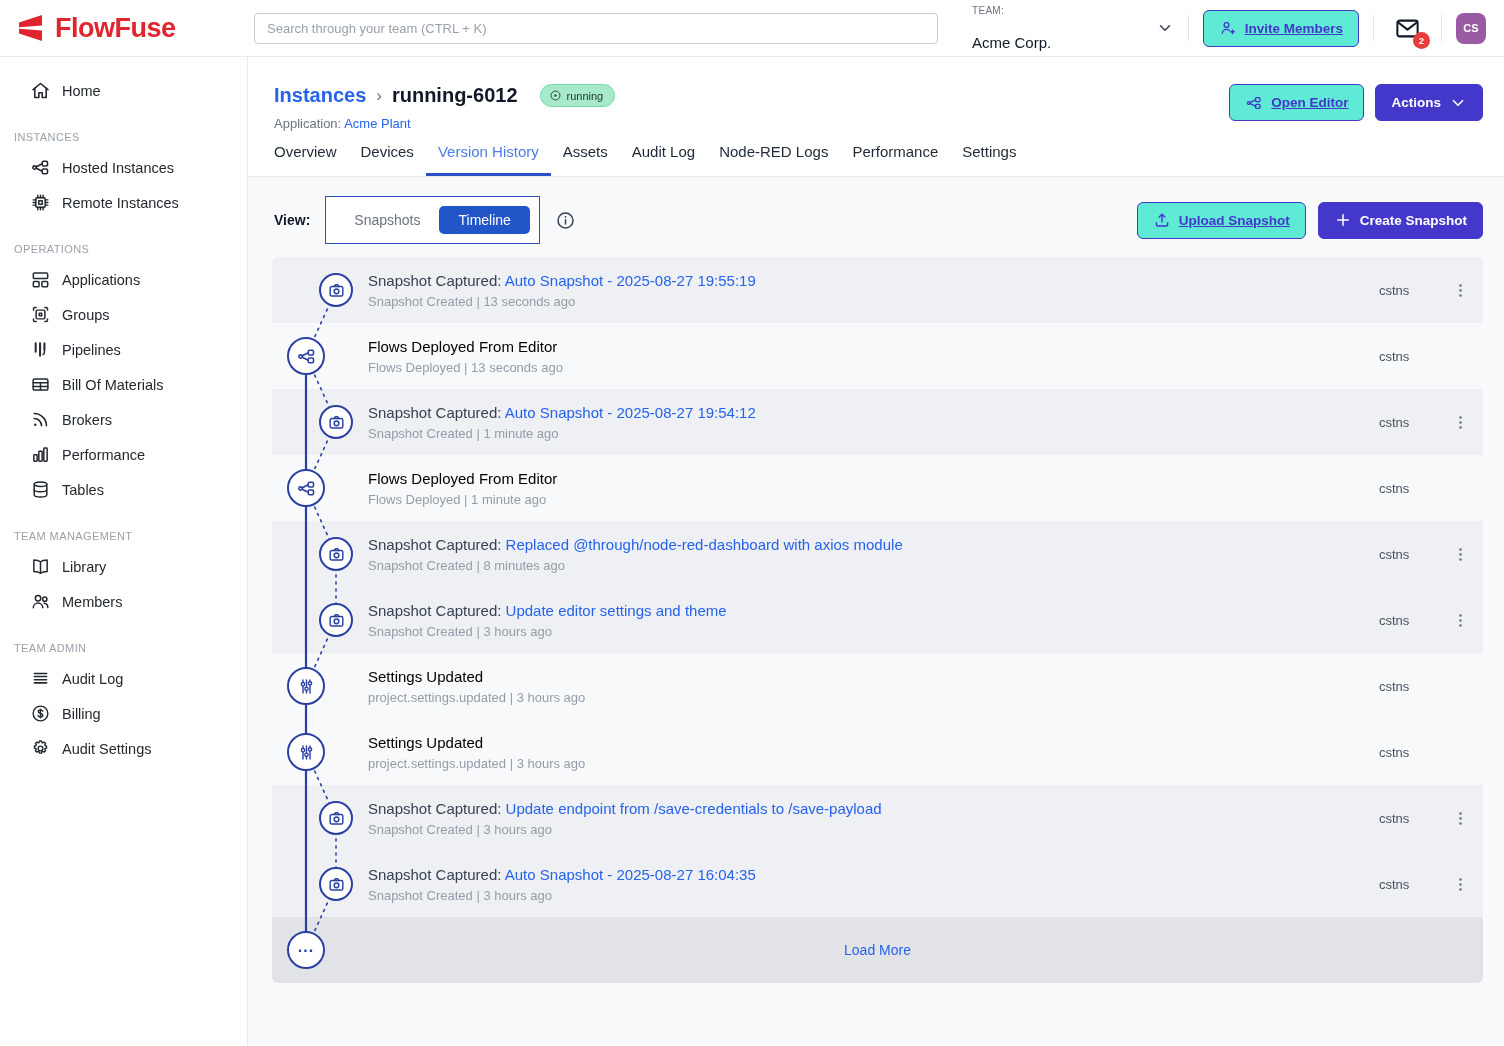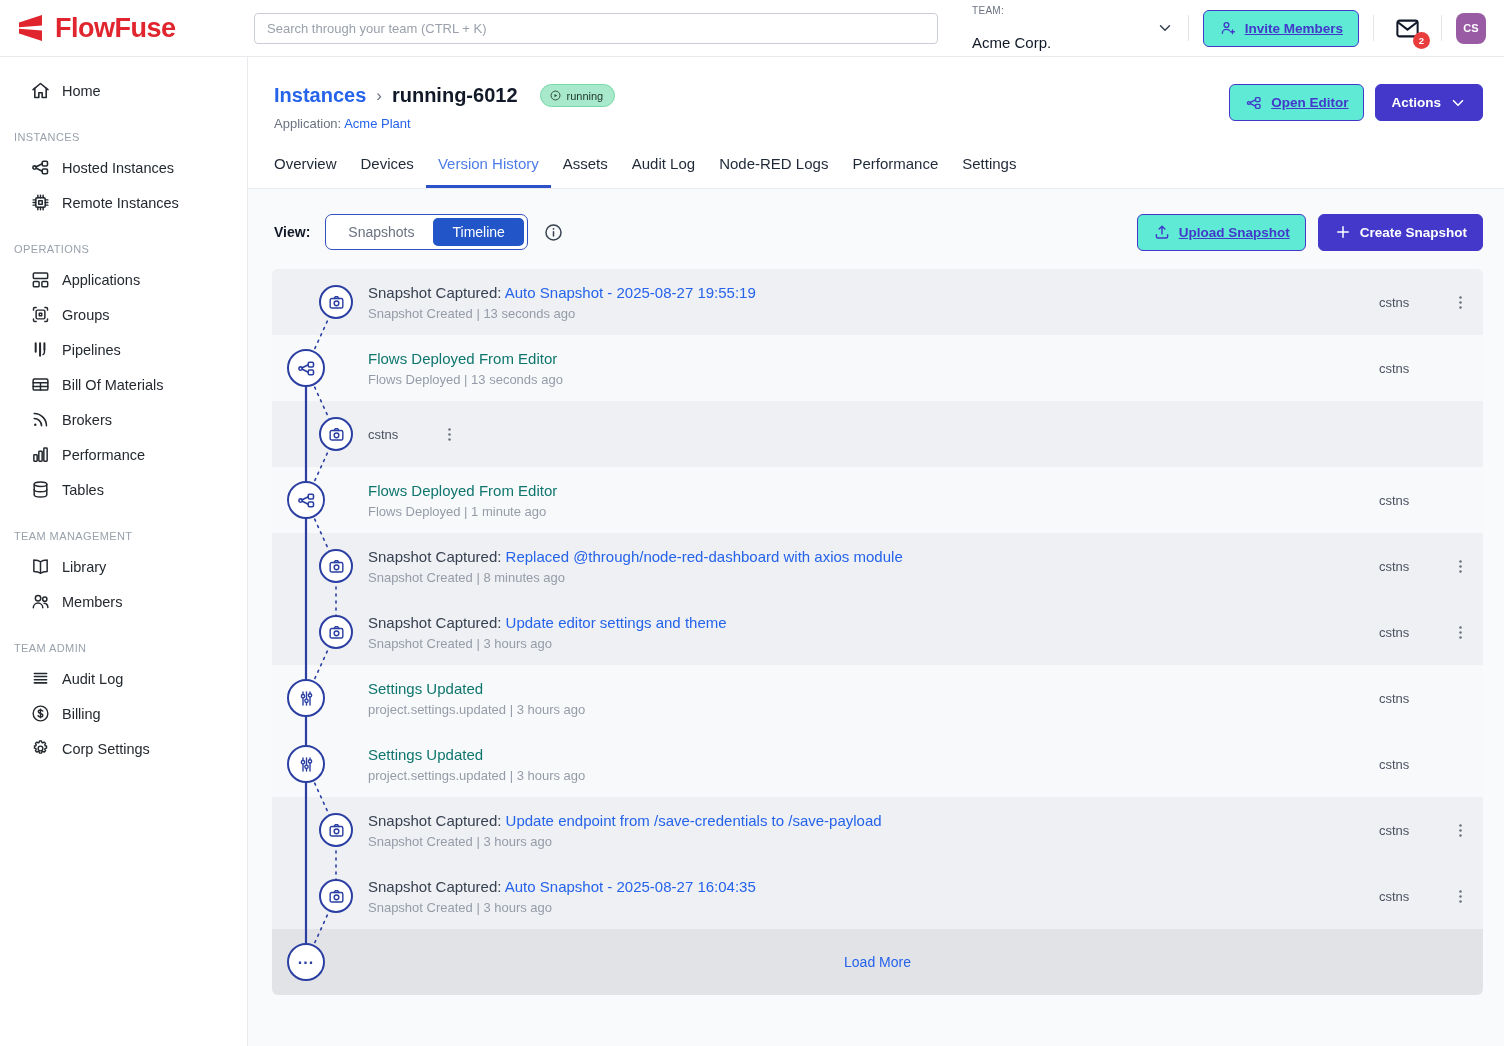--- a/index.html
+++ b/index.html
@@ -43,29 +43,29 @@
   .header-row { display:flex; justify-content:space-between; align-items:flex-start; }
   .breadcrumb { display:flex; align-items:center; gap:10px; }
   .breadcrumb a.crumb-root { color:var(--link); font-size:20px; font-weight:700; text-decoration:none; cursor:pointer; }
   .breadcrumb .sep { color:#6b7280; font-size:17px; }
   .crumb-current { color:#111827; font-size:20px; font-weight:700; }
   .status-badge { margin-left:12px; display:inline-flex; align-items:center; gap:5px; background:var(--statusBg); border:1px solid var(--statusBorder); border-radius:999px; padding:4px 11px 4px 8px; font-size:11px; color:var(--statusText); }
   .status-badge svg { width:13px; height:13px; color:#2e4a3a; }
   .app-line { margin-top:9px; font-size:13px; color:#6b7280; }
   .app-line a { color:var(--link); text-decoration:none; cursor:pointer; }
   .header-buttons { display:flex; gap:11px; }
-  .tabs { display:flex; margin-top:24px; }
+  .tabs { display:flex; margin-top:12px; }
   .tab { font-size:15px; color:#1f2937; padding:0 12px 13px 12px; cursor:pointer; border-bottom:3px solid transparent; }
   .tab:first-child { margin-left:-12px; }
   .tab.active { color:var(--tabActive); border-bottom-color:var(--tabUnderline); }
 
   
   .view-bar { display:flex; align-items:center; padding:19px 21px 0 26px; height:67px; }
   .view-label { font-size:14px; font-weight:700; color:#111827; margin-right:15px; }
-  .toggle { display:inline-flex; border:1.5px solid var(--toggleBorder); border-radius:7px; background:#fff; padding:3px; height:36px; }
+  .toggle { display:inline-flex; border:1.5px solid var(--toggleBorder); border-radius:0; background:#fff; padding:9px; height:48px; }
   .toggle-btn { border:none; background:transparent; font-family:inherit; font-size:14px; color:#6b7280; padding:0 19px; border-radius:5px; cursor:pointer; }
   .toggle-btn.active { background:var(--toggleActive); color:#fff; font-weight:400; }
   .info { margin-left:15px; display:flex; cursor:pointer; }
   .info svg { width:21px; height:21px; color:#374151; }
   .view-spacer { flex:1; }
   .view-bar .btn { margin-left:12px; }
 
   
   .timeline { margin:13px 21px 0 24px; border-radius:6px; overflow:hidden; position:relative; }
   #timeline-svg { position:absolute; left:0; top:0; z-index:1; }
@@ -73,21 +73,21 @@
   .row-snapshot { background:var(--rowSnap); }
   .row-event { background:var(--rowEvent); }
   .gutter { width:96px; flex:none; height:100%; position:relative; }
   .circle { position:absolute; background:#fff; border:2px solid var(--timeline); border-radius:50%; display:flex; align-items:center; justify-content:center; z-index:2; color:var(--timeline); }
   .circle.snap { width:34px; height:34px; left:47px; top:16px; }
   .circle.main { width:38px; height:38px; left:15px; top:14px; }
   .circle svg { width:19px; height:19px; }
   .circle.main svg { width:21px; height:21px; }
   .row-body { flex:1; min-width:0; padding-right:10px; }
   .row-title { font-size:15px; color:#374151; }
-  .row-title.event { color:#0f766e; font-weight:500; }
+  .row-title.event { color:#000000; font-weight:500; }
   .row-link { color:var(--link); text-decoration:none; cursor:pointer; }
   .row-meta { font-size:13px; color:#959ca8; margin-top:5px; }
   .row-user { width:58px; flex:none; font-size:13px; color:#4a5160; }
   .row-menu { width:46px; flex:none; display:flex; align-items:center; justify-content:center; color:#6b7280; }
   .row-menu.has-menu { cursor:pointer; }
   .row-menu svg { width:17px; height:17px; }
   .load-more-row { height:66px; background:var(--rowMore); position:relative; }
   .load-more-row .gutter { position:absolute; left:0; top:0; }
   .ellipsis-glyph { font-size:16px; font-weight:700; letter-spacing:1px; line-height:10px; padding-bottom:7px; }
   .load-more { position:absolute; left:50%; top:50%; transform:translate(-50%,-50%); color:var(--link); font-size:14px; text-decoration:none; cursor:pointer; }
@@ -277,21 +277,21 @@
           </span>
           <span>Billing</span>
         </div>
         <div class="side-item">
           <span class="side-icon">
             <svg viewBox="0 0 24 24" fill="none" stroke="currentColor" stroke-linecap="round" stroke-linejoin="round" stroke-width="1.6">
               <path d="M10.8 3.5h2.4l.35 1.6a7 7 0 011.1.45l1.4-.9 1.7 1.7-.9 1.4a7 7 0 01.45 1.1l1.6.35v2.4l-1.6.35a7 7 0 01-.45 1.1l.9 1.4-1.7 1.7-1.4-.9a7 7 0 01-1.1.45l-.35 1.6h-2.4l-.35-1.6a7 7 0 01-1.1-.45l-1.4.9-1.7-1.7.9-1.4a7 7 0 01-.45-1.1l-1.6-.35v-2.4l1.6-.35a7 7 0 01.45-1.1l-.9-1.4 1.7-1.7 1.4.9a7 7 0 011.1-.45z"></path>
               <circle cx="12" cy="12" r="2.7"></circle>
             </svg>
           </span>
-          <span>Corp Settings</span>
+          <span>Audit Settings</span>
         </div>
       </nav>
   </aside>
 
   <main class="content">
     <div class="page-header">
       <div class="header-row">
         <div>
           <div class="breadcrumb">
             <a class="crumb-root">Instances</a>
@@ -427,20 +427,24 @@
           <div class="row row-snapshot">
             <div class="gutter">
               <div class="circle snap">
                 <svg viewBox="0 0 24 24" fill="none" stroke="currentColor" stroke-linecap="round" stroke-linejoin="round" stroke-width="1.8">
                   <rect x="4" y="7" width="16" height="12" rx="2"></rect>
                   <path d="M9 7l1.3-2.2h3.4L15 7"></path>
                   <circle cx="12" cy="13" r="3"></circle>
                 </svg>
               </div>
             </div>
+            <div class="row-body">
+              <div class="row-title"><span>Snapshot Captured: </span><a class="row-link">Auto Snapshot - 2025-08-27 19:54:12</a></div>
+              <div class="row-meta">Snapshot Created | 1 minute ago</div>
+            </div>
             <div class="row-user">cstns</div>
             <div class="row-menu has-menu">
               <svg viewBox="0 0 24 24" fill="currentColor">
                 <circle cx="12" cy="5" r="1.8"></circle>
                 <circle cx="12" cy="12" r="1.8"></circle>
                 <circle cx="12" cy="19" r="1.8"></circle>
               </svg>
             </div>
           </div>
           <div class="row row-event">

